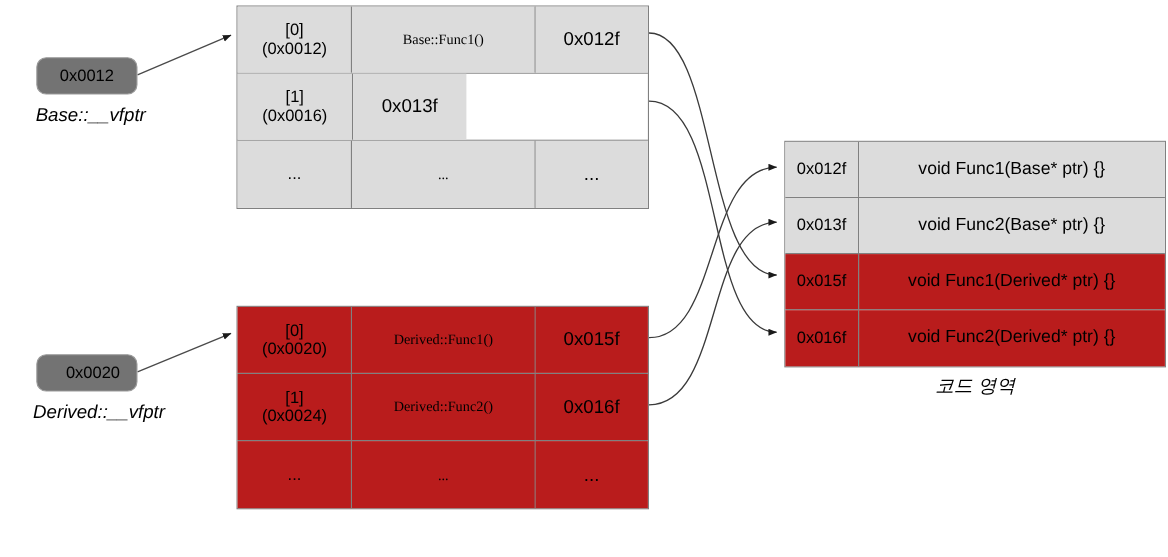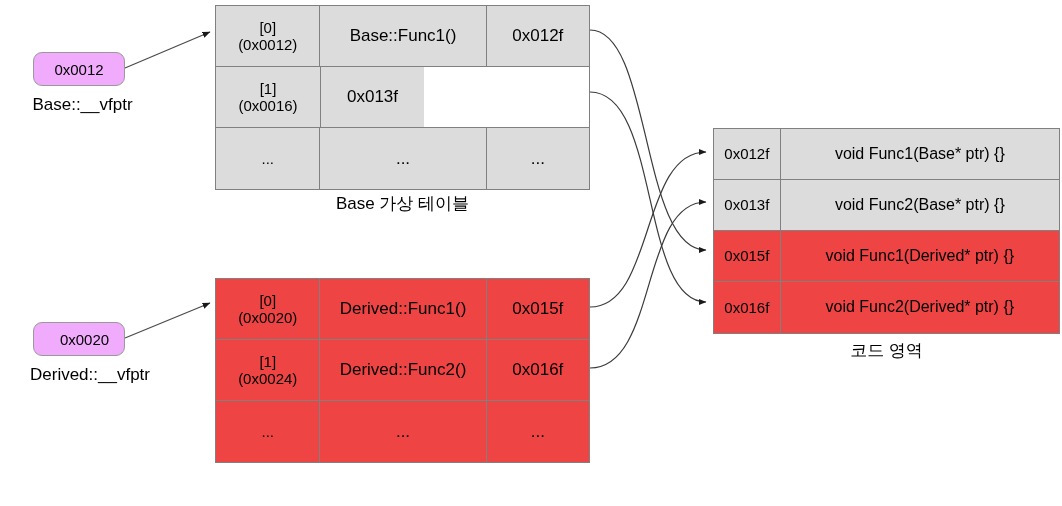--- a/index.html
+++ b/index.html
@@ -39,60 +39,61 @@
     justify-content: center;
     text-align: center;
     border-right: 1px solid #808080;
     padding: 0 2px;
     line-height: 1.16;
     white-space: pre-line;
   }
   .tbl .cell:last-child { border-right: none; }
 
   .gray { background: #dcdcdc; }
-  .white { background: #ef4444; }
+  .white { background: #b91c1c; }
 
   
   .vtbl { width: 375px; }
   .vtbl .row { height: 61px; }
   .vtbl .c-idx  { width: 105px; font-size: 15px; }
-  .vtbl .c-name { width: 167px; font-size: 17px; }
+  .vtbl .c-name { width: 167px; font-size: 13px; font-family: Liberation Serif, serif; }
   .vtbl .c-addr { width: 103px; font-size: 17px; }
 
   #base-vtable    { left: 215px; top: 5px; }
   #derived-vtable { left: 215px; top: 278px; }
 
   
   #code-table { left: 713px; top: 128px; width: 347px; }
   #code-table .row { height: 51px; }
   #code-table .c-addr { width: 67px; font-size: 15px; }
   #code-table .c-sig  { width: 280px; font-size: 16px; }
 
   
   .ptrbox {
     position: absolute;
     box-sizing: border-box;
     border: 1px solid #9a9a9a;
     border-radius: 9px;
-    background: #f0abfc;
+    background: #737373;
     display: flex;
     align-items: center;
     justify-content: center;
     font-size: 15px;
     color: #000;
   }
   #base-ptr-box    { left: 33px;  top: 52px;  width: 92px; height: 34px; }
   #derived-ptr-box { left: 33px;  top: 322px; width: 92px; height: 34px; padding-left: 11px; }
 
   
   .caption {
     position: absolute;
     font-size: 17px;
     text-align: center;
     white-space: nowrap;
+    font-style: italic;
   }
   #base-vptr-label    { left: 0px;  top: 95px;  width: 165px; }
   #derived-vptr-label { left: 0px;  top: 365px; width: 180px; }
   #base-vtable-caption    { left: 215px; top: 192px; width: 375px; }
   #derived-vtable-caption { left: 215px; top: 468px; width: 375px; }
   #code-area-caption      { left: 713px; top: 339px; width: 347px; }
 
   
   #connectors {
     position: absolute;
@@ -148,21 +149,20 @@
       <div class="cell c-idx gray">[1]
 (0x0016)</div>
       <div class="cell c-addr gray">0x013f</div>
     </div>
     <div class="row">
       <div class="cell c-idx gray">...</div>
       <div class="cell c-name gray">...</div>
       <div class="cell c-addr gray">...</div>
     </div>
   </div>
-  <div class="caption" id="base-vtable-caption">Base 가상 테이블</div>
 
   <div class="tbl vtbl" id="derived-vtable">
     <div class="row">
       <div class="cell c-idx white">[0]
 (0x0020)</div>
       <div class="cell c-name white">Derived::Func1()</div>
       <div class="cell c-addr white">0x015f</div>
     </div>
     <div class="row">
       <div class="cell c-idx white">[1]

